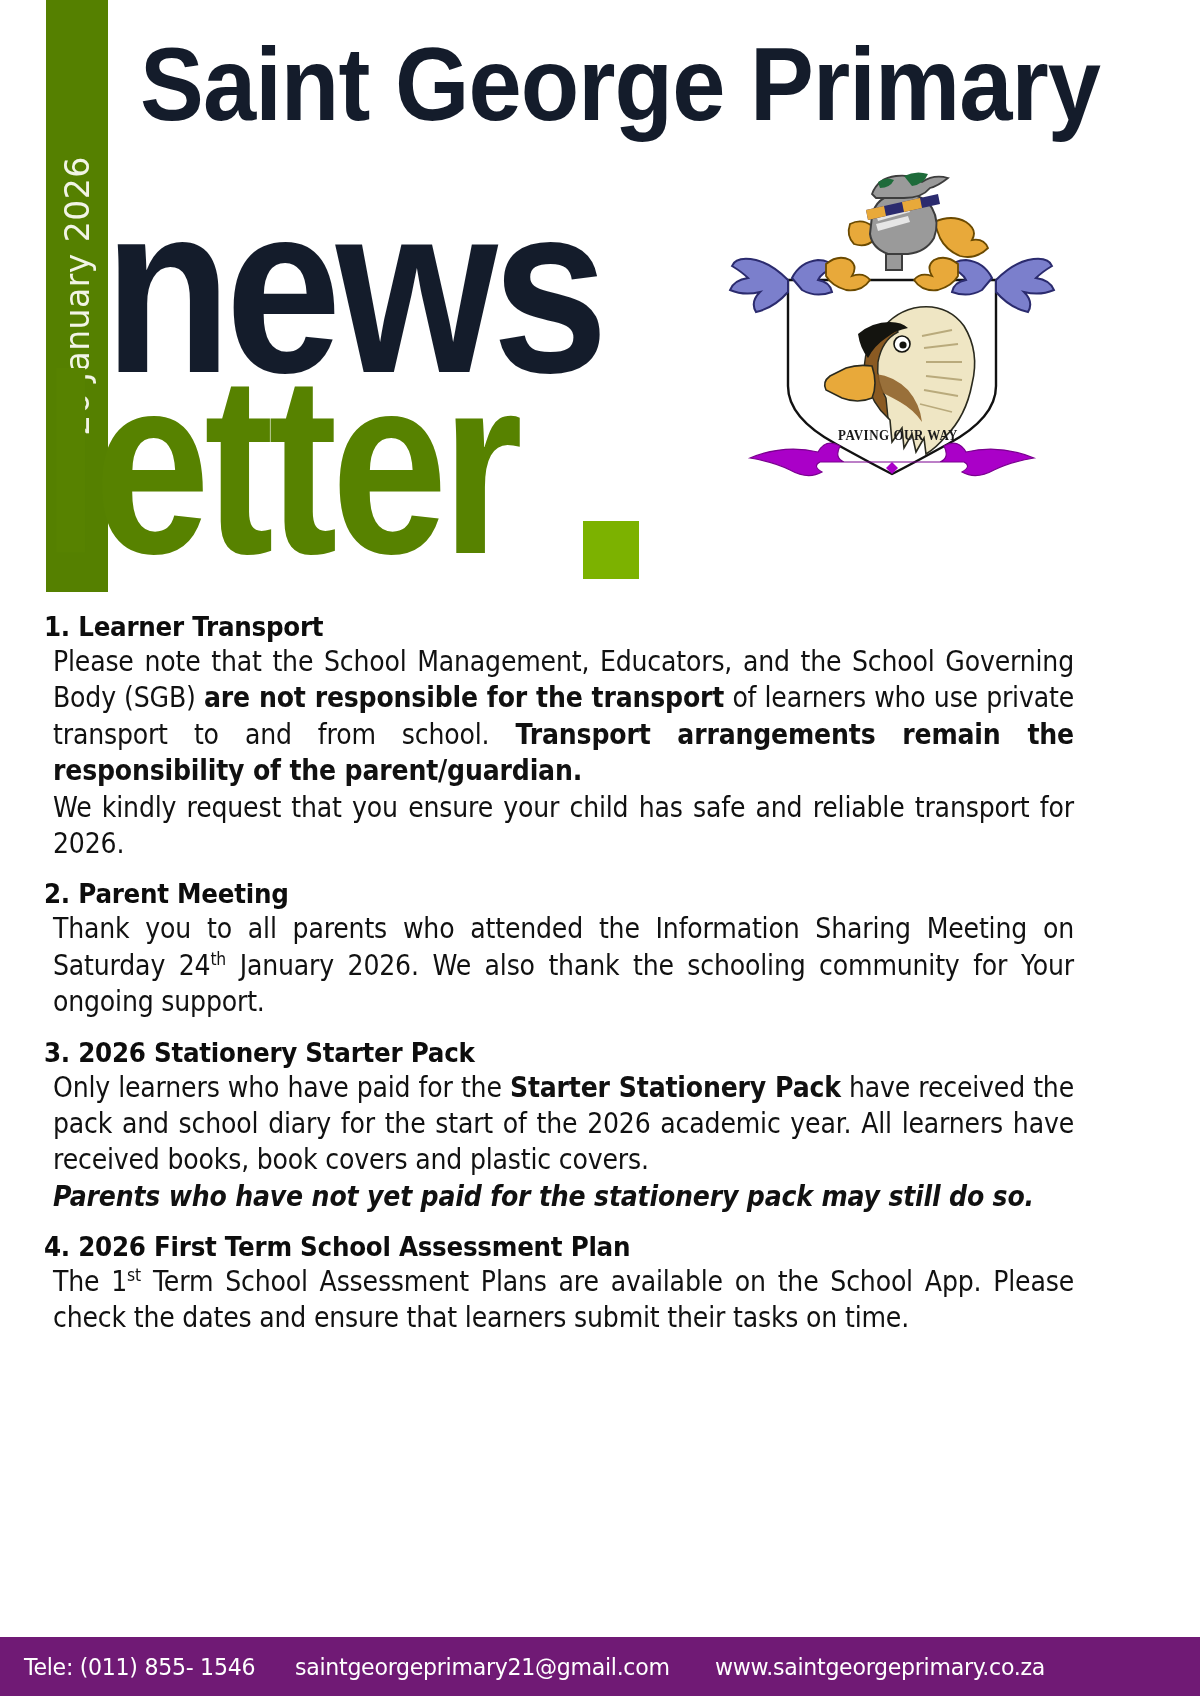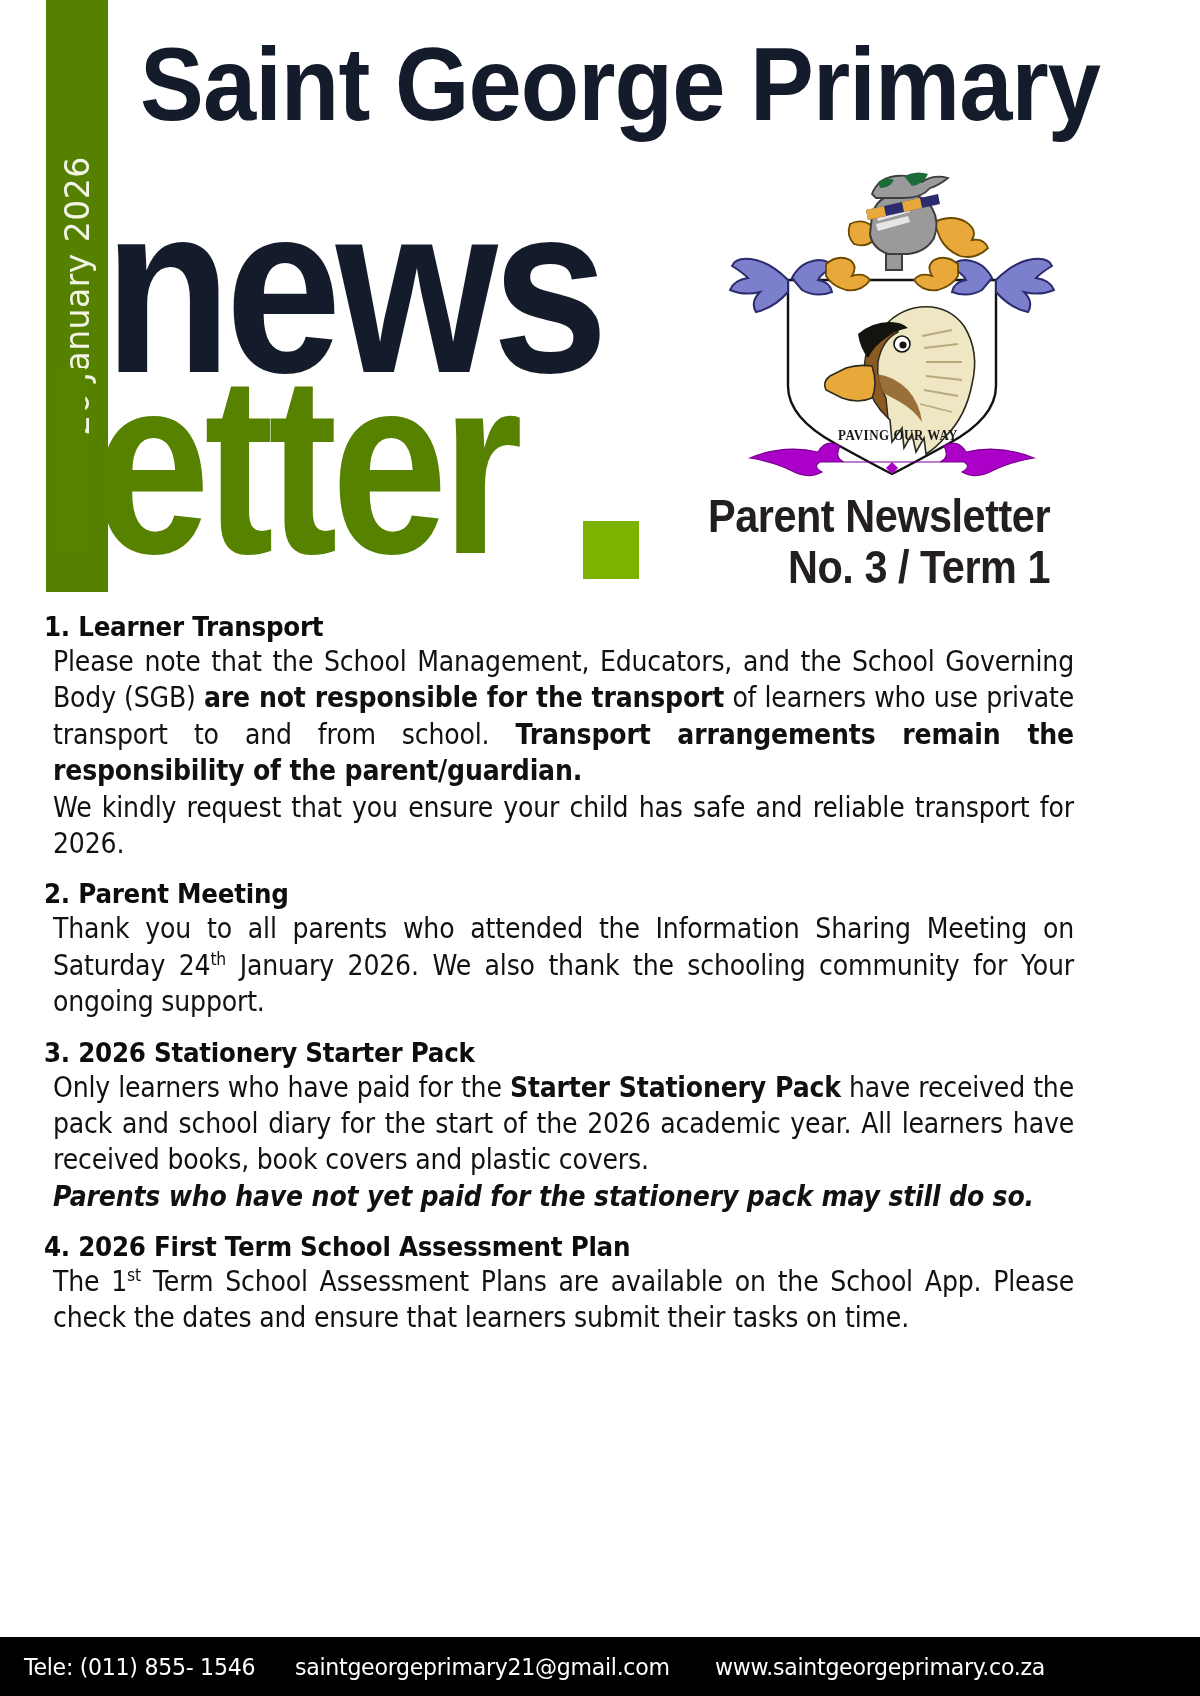--- a/index.html
+++ b/index.html
@@ -188,21 +188,21 @@
 
   .indent { padding-left: 10px; }
 
   
   .footer {
     position: absolute;
     left: 0;
     bottom: 0;
     width: 1200px;
     height: 59px;
-    background: #000000;
+    background: #701a75;
     display: flex;
     align-items: center;
     padding-left: 24px;
     box-sizing: border-box;
   }
   .footer-item {
     color: #ffffff;
     font-family: "DejaVu Sans", sans-serif;
     font-size: 23px;
     letter-spacing: -0.3px;
@@ -276,24 +276,20 @@
       </g>
 
       <path d="M24 290 Q58 276 92 284 Q100 270 114 278 Q108 290 118 294 L214 294 Q224 290 218 278
                Q232 270 240 284 Q274 276 308 290 Q284 294 268 302 Q250 312 236 304 Q246 298 238 294
                L94 294 Q86 298 96 304 Q82 312 64 302 Q48 294 24 290 Z" fill="#aa00c8" stroke="#7a008f" stroke-width="1.2"></path>
       <path d="M160 300 L166 306 L172 300 L166 294 Z" fill="#aa00c8"></path>
     </svg>
   </div>
   <div class="motto-text">PAVING OUR WAY</div>
 
-  <div class="issue-block">
-    <div class="issue-line-1">Parent Newsletter</div>
-    <div class="issue-line-2">No. 3 / Term 1</div>
-  </div>
 </div>
 
 <div class="content" id="content-root">
     <div class="sec-head">1. Learner Transport</div>
     <p class="para indent"><span>Please note that the School Management, Educators, and the School Governing Body (SGB) </span><b>are not responsible for the transport</b><span> of learners who use private transport to and from school. </span><b>Transport arrangements remain the responsibility of the parent/guardian.</b></p>
     <p class="para indent"><span>We kindly request that you ensure your child has safe and reliable transport for 2026.</span></p>
     <div class="gap-md"></div>
     <div class="sec-head">2. Parent Meeting</div>
     <p class="para indent"><span>Thank you to all parents who attended the Information Sharing Meeting on Saturday 24</span><sup>th</sup><span> January 2026. We also thank the schooling community for Your ongoing support.</span></p>
     <div class="gap-md"></div>

